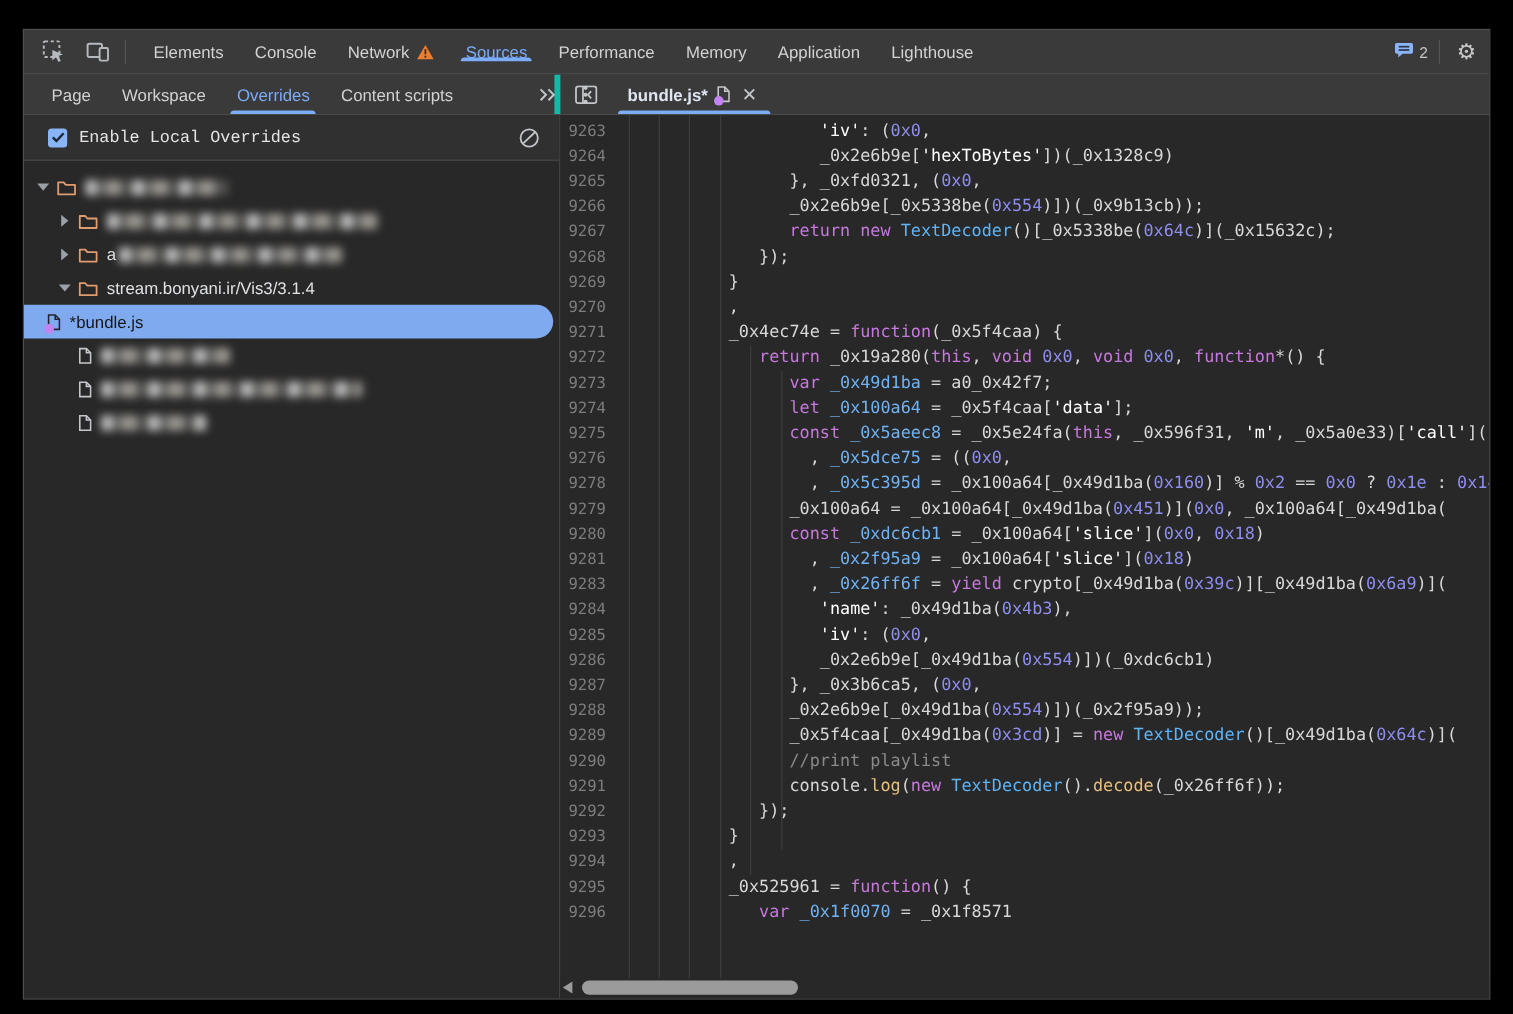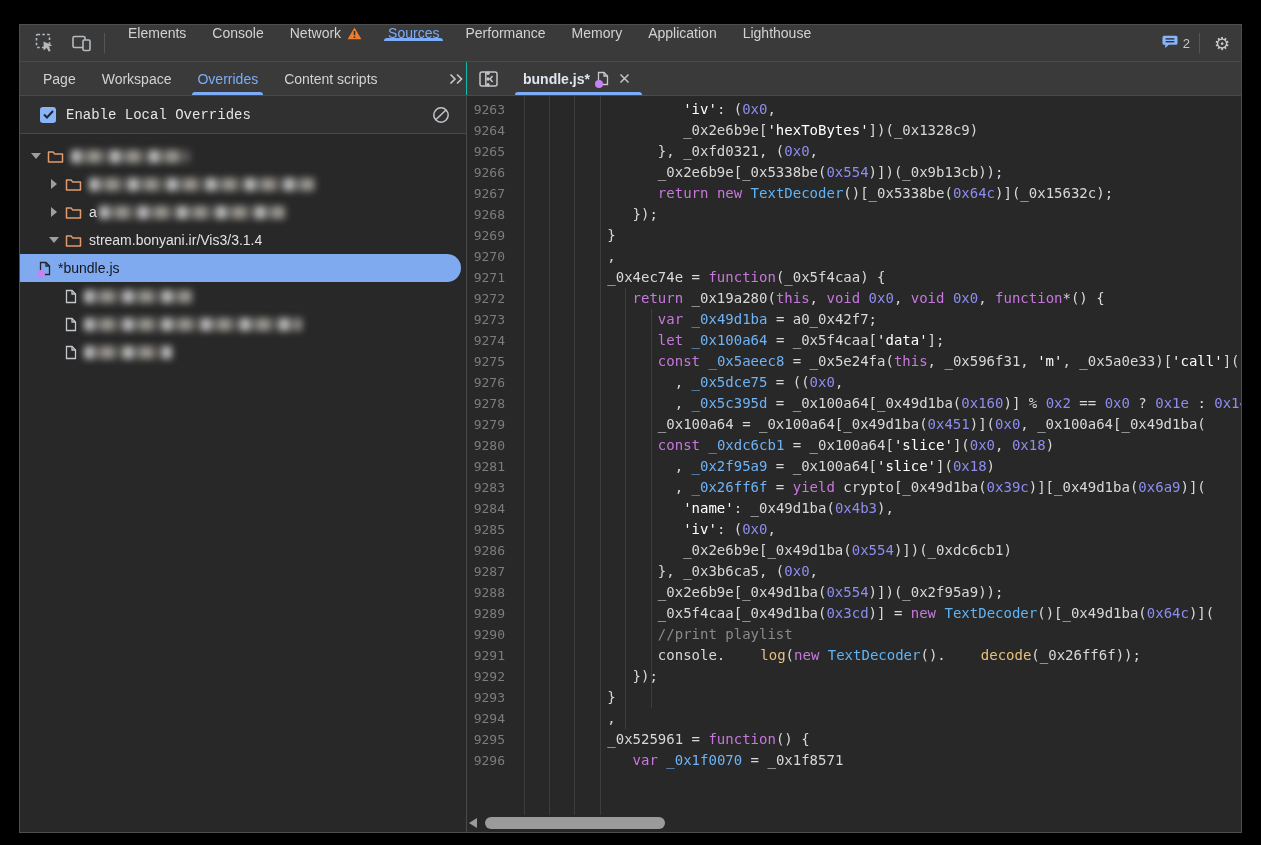--- a/index.html
+++ b/index.html
@@ -8,33 +8,33 @@
   .devtools { position:absolute; left:20px; top:25px; width:1221px; height:807px;
               background:#282828; outline:1px solid #4e4e4e; display:flex; flex-direction:column; }
 
   
   .toolbar { height:37px; background:#3a3a3a; border-bottom:1px solid #4a4a4a;
              display:flex; align-items:center; position:relative; flex:none; }
   .tb-icons { display:flex; align-items:center; gap:10px; padding:0 10px 0 12px; }
   .icon-btn { width:26px; height:26px; display:flex; align-items:center; justify-content:center;
               border-radius:4px; cursor:pointer; }
   .vsep { width:1px; height:20px; background:#555; }
-  .ptabs { display:flex; align-items:flex-start; height:100%; }
+  .ptabs { display:flex; align-items:center; height:100%; }
   .ptab { display:flex; align-items:center; gap:6px; padding:0 13px; color:#d2d2d2;
           font-size:14px; position:relative; cursor:pointer; white-space:nowrap; }
   .ptab.active { color:#7cacf8; }
   .ptab.active::after { content:""; position:absolute; left:9px; right:9px; bottom:0;
           height:3px; background:#7cacf8; border-radius:3px 3px 0 0; }
   .tb-right { position:absolute; right:6px; top:0; height:100%; display:flex; align-items:center; gap:9px; }
   .issues { display:flex; align-items:center; gap:5px; color:#c7c7c7; font-size:13px; cursor:pointer; }
   .gear { font-family:"DejaVu Sans", sans-serif; font-size:18px; color:#c9c9c9; cursor:pointer; }
 
   
   .row2 { height:34px; display:flex; flex:none; background:#3a3a3a; border-bottom:1px solid #4a4a4a; }
-  .row2-left { width:447px; flex:none; border-right:1px solid #14b8a6; display:flex; align-items:stretch;gap:48px; }
+  .row2-left { width:447px; flex:none; border-right:5px solid #14b8a6; display:flex; align-items:stretch;gap:48px; }
   .stabs { display:flex; align-items:stretch; padding-left:10px; }
   .stab { display:flex; align-items:center; padding:0 13px; color:#d2d2d2; font-size:14px;
           position:relative; cursor:pointer; white-space:nowrap; }
   .stab.active { color:#7cacf8; }
   .stab.active::after { content:""; position:absolute; left:8px; right:8px; bottom:0;
           height:3px; background:#7cacf8; border-radius:3px 3px 0 0; }
   .row2-icons { display:flex; align-items:center; gap:6px; padding-left:4px; }
 
   
   .tabstrip { flex:1; display:flex; align-items:stretch; padding-left:8px;font-weight:bold; }
@@ -75,21 +75,21 @@
                font-family:"DejaVu Sans Mono", monospace; font-size:14px; line-height:21px; }
   .guide { position:absolute; width:1px; background:#3d3d3d; top:0; bottom:0; }
   .g1{left:57px;} .g2{left:82px;} .g3{left:107px;} .g4{left:133px;}
   .gp1{left:158px; top:192px; height:441px; bottom:auto;}
   .gp2{left:184px; top:213px; height:399px; bottom:auto;}
   .cl { display:flex; height:21px; white-space:pre; position:relative; }
   .ln { width:48px; flex:none; text-align:right; padding-right:10px; color:#7d7d7d;
         font-size:13px; cursor:pointer; }
   .ct { padding-left:8px; flex:1; overflow:hidden; }
   .tk-p{color:#d8d8d8;} .tk-k{color:#c778dd;} .tk-n{color:#8e8df0;} .tk-s{color:#ffffff;}
-  .tk-v{color:#6fb3f5;} .tk-t{color:#5fb4f5;} .tk-f{color:#e8c07d;margin-left:35px;} .tk-c{color:#8a8a8a;}
+  .tk-v{color:#6fb3f5;} .tk-t{color:#5fb4f5;} .tk-f{color:#e8c07d;} .tk-c{color:#8a8a8a;}
 
   .hscroll { height:17px; flex:none; position:relative; background:#282828; }
   .hs-arrow { position:absolute; left:2px; top:3px; width:0; height:0;
               border-top:5.5px solid transparent; border-bottom:5.5px solid transparent;
               border-right:8px solid #9b9b9b; cursor:pointer; }
   .hs-thumb { position:absolute; left:18px; top:2px; width:180px; height:12px;
               background:#9b9b9b; border-radius:6px; cursor:pointer; }
 </style>
 </head>
 <body>

